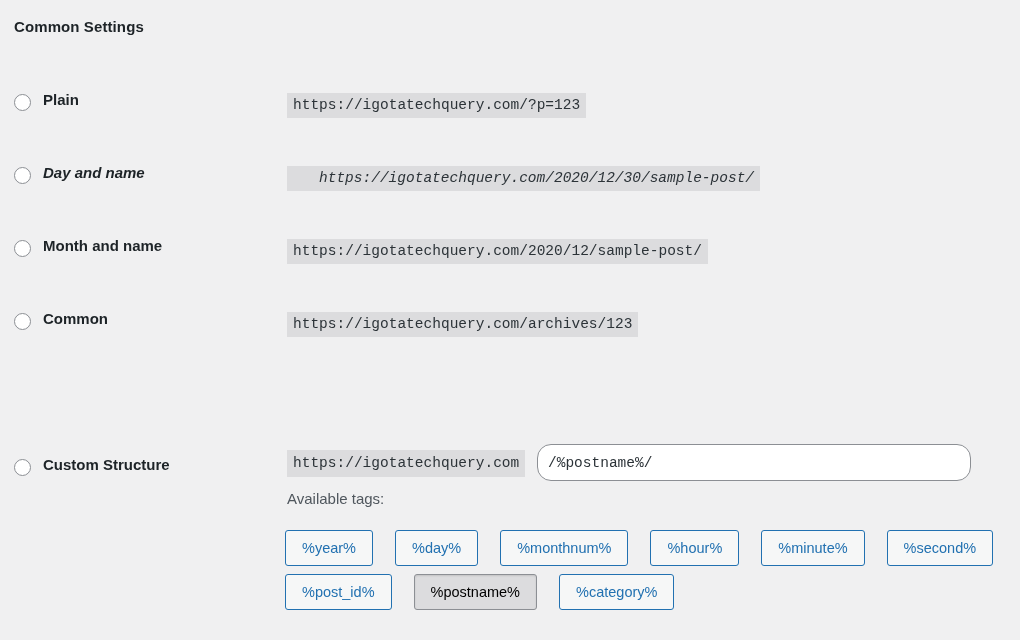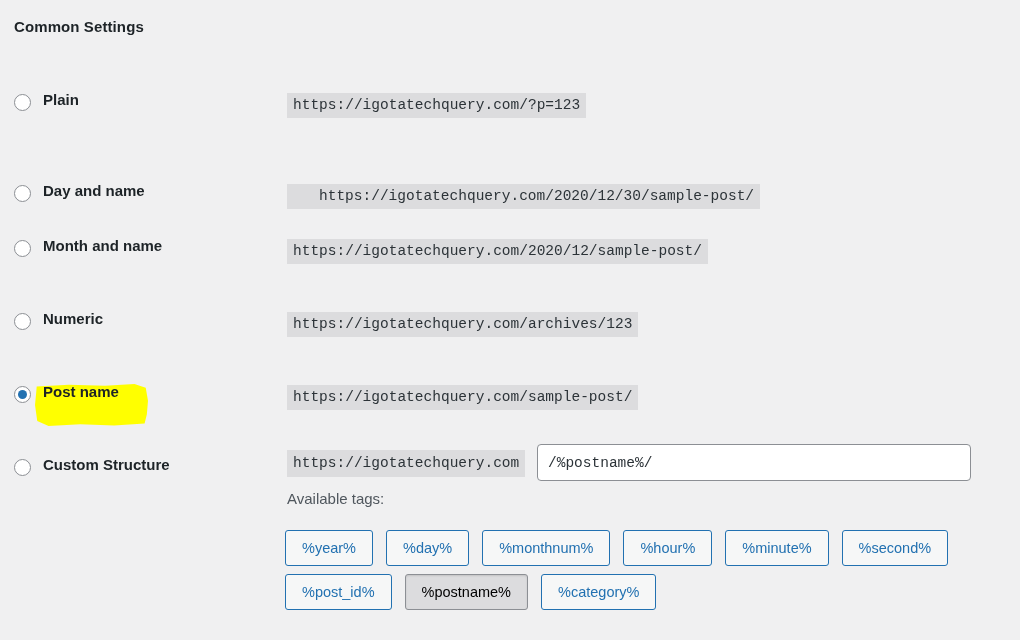--- a/index.html
+++ b/index.html
@@ -121,21 +121,21 @@
   }
 
   .struct-input {
     position: absolute;
     left: 537px;
     top: 444px;
     width: 434px;
     height: 37px;
     box-sizing: border-box;
     border: 1px solid #8c8f94;
-    border-radius: 4px;
+    border-radius: 14px;
     background: #fff;
     color: #2c3338;
     font-family: "Liberation Mono", monospace;
     font-size: 14.5px;
     padding: 0 10px;
     outline: none;
   }
 
   .avail-tags-label {
     position: absolute;
@@ -148,21 +148,21 @@
 
   
   .tag-rows {
     position: absolute;
     left: 285px;
     top: 530px;
     width: 700px;
   }
   .tag-row {
     display: flex;
-    gap: 13px;
+    gap: 22px;
     margin-bottom: 8px;
   }
   .tag-btn {
     box-sizing: border-box;
     height: 36px;
     padding: 0 16px;
     display: inline-flex;
     align-items: center;
     justify-content: center;
     border: 1px solid #2271b1;
@@ -188,44 +188,38 @@
 <div class="page">
 
   <div class="page-title">Common Settings</div>
 
   <div class="opt-row" style="top:88px;">
     <span class="radio"></span>
     <span class="opt-label">Plain</span>
     <span class="url-sample" style="left:287px; top:5px;">https://igotatechquery.com/?p=123</span>
   </div>
 
-  <div class="opt-row" style="top:179px;">
+  <div class="opt-row" style="top:161px;font-style:italic;">
     <span class="radio"></span>
     <span class="opt-label">Day and name</span>
     <span class="url-sample" style="left:287px; top:5px;padding-left:32px;">https://igotatechquery.com/2020/12/30/sample-post/</span>
   </div>
 
   <div class="opt-row" style="top:234px;">
     <span class="radio"></span>
     <span class="opt-label">Month and name</span>
     <span class="url-sample" style="left:287px; top:5px;">https://igotatechquery.com/2020/12/sample-post/</span>
   </div>
 
   <div class="opt-row" style="top:307px;">
     <span class="radio"></span>
-    <span class="opt-label">Numeric</span>
+    <span class="opt-label">Common</span>
     <span class="url-sample" style="left:287px; top:5px;">https://igotatechquery.com/archives/123</span>
   </div>
 
-  <div class="opt-row" style="top:380px;">
-    <span class="highlight-mark"></span>
-    <span class="radio checked"></span>
-    <span class="opt-label">Post name</span>
-    <span class="url-sample" style="left:287px; top:5px;">https://igotatechquery.com/sample-post/</span>
-  </div>
 
   <div class="opt-row" style="top:453px;">
     <span class="radio"></span>
     <span class="opt-label">Custom Structure</span>
   </div>
 
   <span class="custom-prefix">https://igotatechquery.com</span>
 
   <input class="struct-input" type="text" value="/%postname%/" style="">
 

